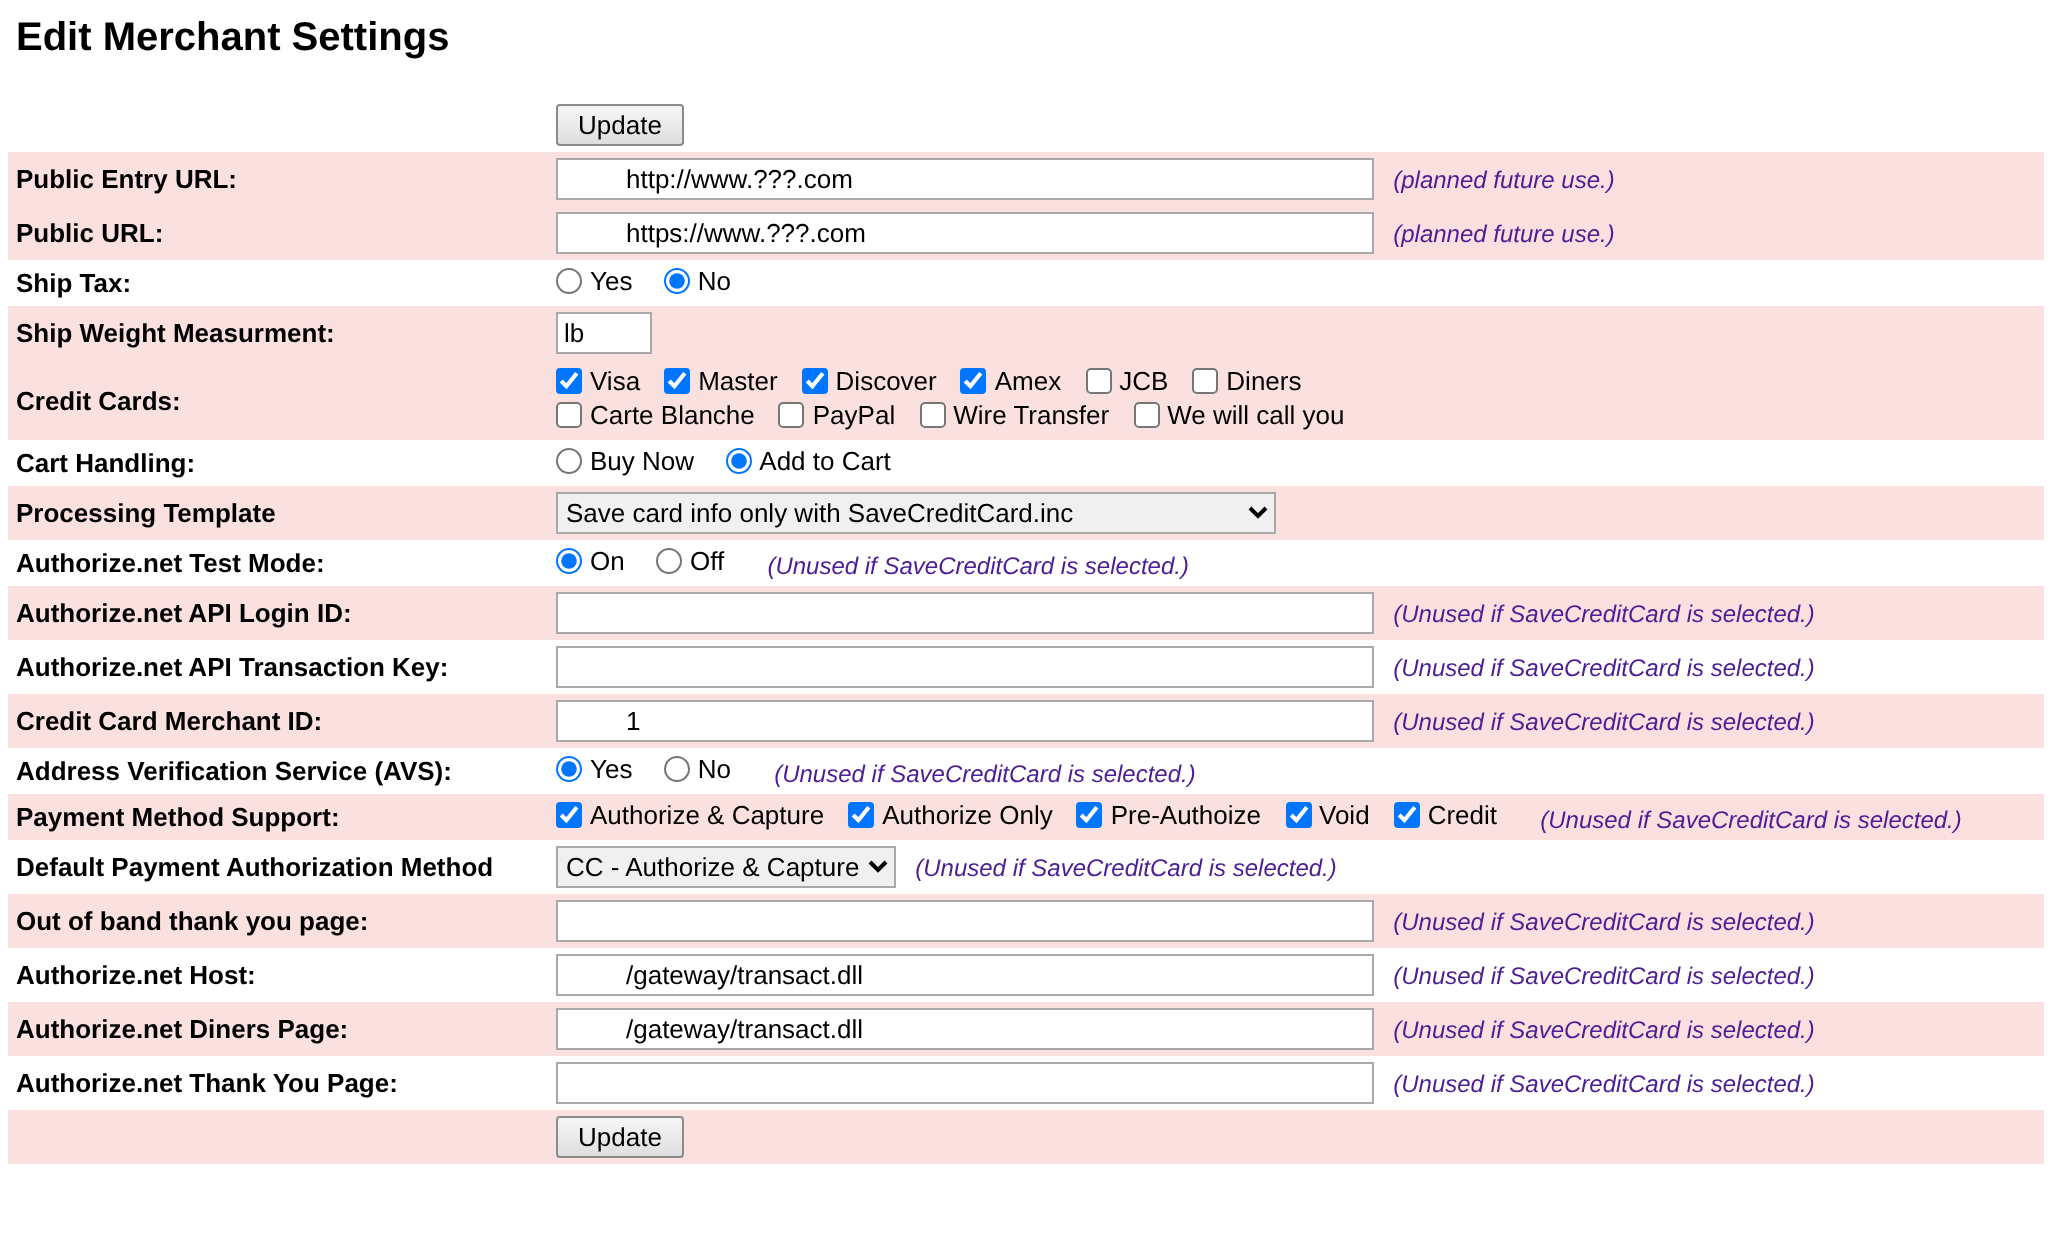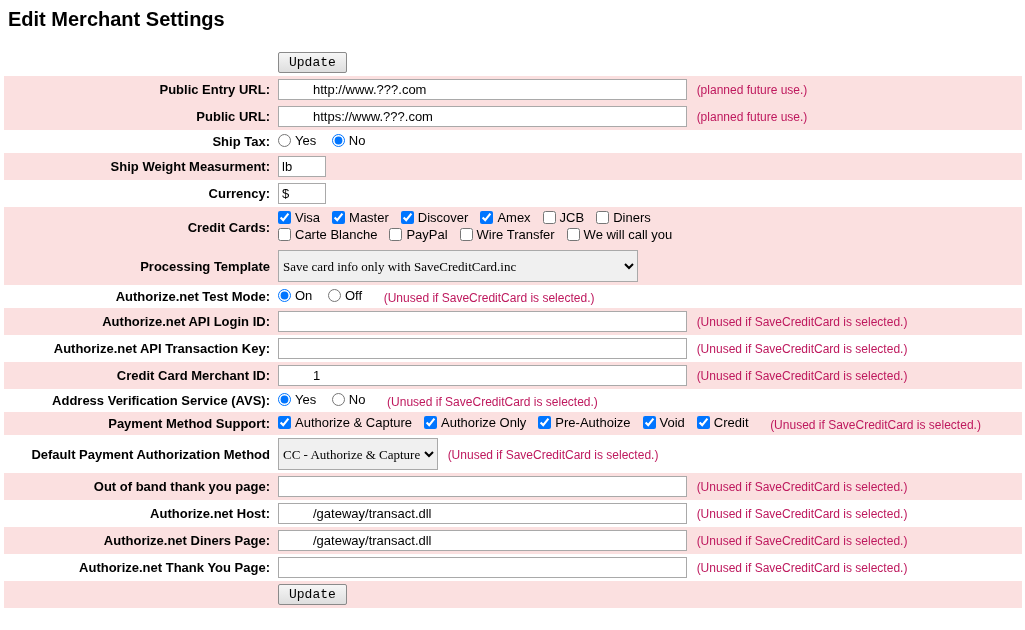--- a/index.html
+++ b/index.html
@@ -19,50 +19,51 @@
     border-collapse: collapse;
     width: 1018px;
   }
   table.form tr.pink { background: #fbe0e0; }
   table.form td {
     padding: 3px 4px;
     vertical-align: middle;
   }
   td.label {
     width: 262px;
-    text-align: right;
+    text-align: left;
     font-weight: bold;
     white-space: nowrap;
   }
   td.field {
     text-align: left;
   }
   .hint {
-    color: #be185d;
+    color: #4c1d95;
     font-size: 12px;
     margin-left: 6px;
+    font-style: italic;
   }
   input[type=text] {
     font-family: Arial, Helvetica, sans-serif;
     font-size: 13px;
     padding: 2px 3px;
     border: 1px solid #a9a9a9;
     background: #fff;
   }
   input.w-wide { width: 370px; padding-left: 34px; }
   input.w-tiny { width: 40px; }
   select {
-    font-family: Liberation Serif, serif;
+    font-family: Liberation Sans, sans-serif;
     font-size: 13px;
     border: 1px solid #a9a9a9;
     background: #f0f0f0;
-    height: 32px;
+    height: 21px;
   }
   button.update {
-    font-family: Liberation Mono, monospace;
+    font-family: Liberation Sans, sans-serif;
     font-size: 13px;
     padding: 2px 10px;
     background: linear-gradient(#f6f6f6,#dedede);
     border: 1px solid #8a8a8a;
     border-radius: 2px;
     cursor: pointer;
   }
   .cb-grp label, .rb-grp label {
     margin-right: 12px;
     font-weight: normal;
@@ -116,24 +117,20 @@
             </label>
       </span>
     </td>
   </tr>
 
   <tr class="pink">
     <td class="label">Ship Weight Measurment:</td>
     <td class="field"><input type="text" class="w-tiny" value="lb" style=""></td>
   </tr>
 
-  <tr>
-    <td class="label">Currency:</td>
-    <td class="field"><input type="text" class="w-tiny" value="$" style=""></td>
-  </tr>
 
   <tr class="pink">
     <td class="label">Credit Cards:</td>
     <td class="field">
       <div class="cb-grp" id="cc-row1"><label>
               <input type="checkbox" checked="" style="">
               <span>Visa</span>
             </label><label>
               <input type="checkbox" checked="" style="">
               <span>Master</span>
@@ -159,20 +156,35 @@
             </label><label>
               <input type="checkbox" style="">
               <span>Wire Transfer</span>
             </label><label>
               <input type="checkbox" style="">
               <span>We will call you</span>
             </label></div>
     </td>
   </tr>
 
+  <tr>
+    <td class="label">Cart Handling:</td>
+    <td class="field">
+      <span class="rb-grp">
+        <label>
+              <input type="radio" name="cart" style="">
+              <span>Buy Now</span>
+            </label>
+        <label>
+              <input type="radio" name="cart" checked="" style="">
+              <span>Add to Cart</span>
+            </label>
+      </span>
+    </td>
+  </tr>
 
   <tr class="pink">
     <td class="label">Processing Template</td>
     <td class="field">
       <select style="width:360px;">
         <option>Save card info only with SaveCreditCard.inc</option>
       </select>
     </td>
   </tr>
 

